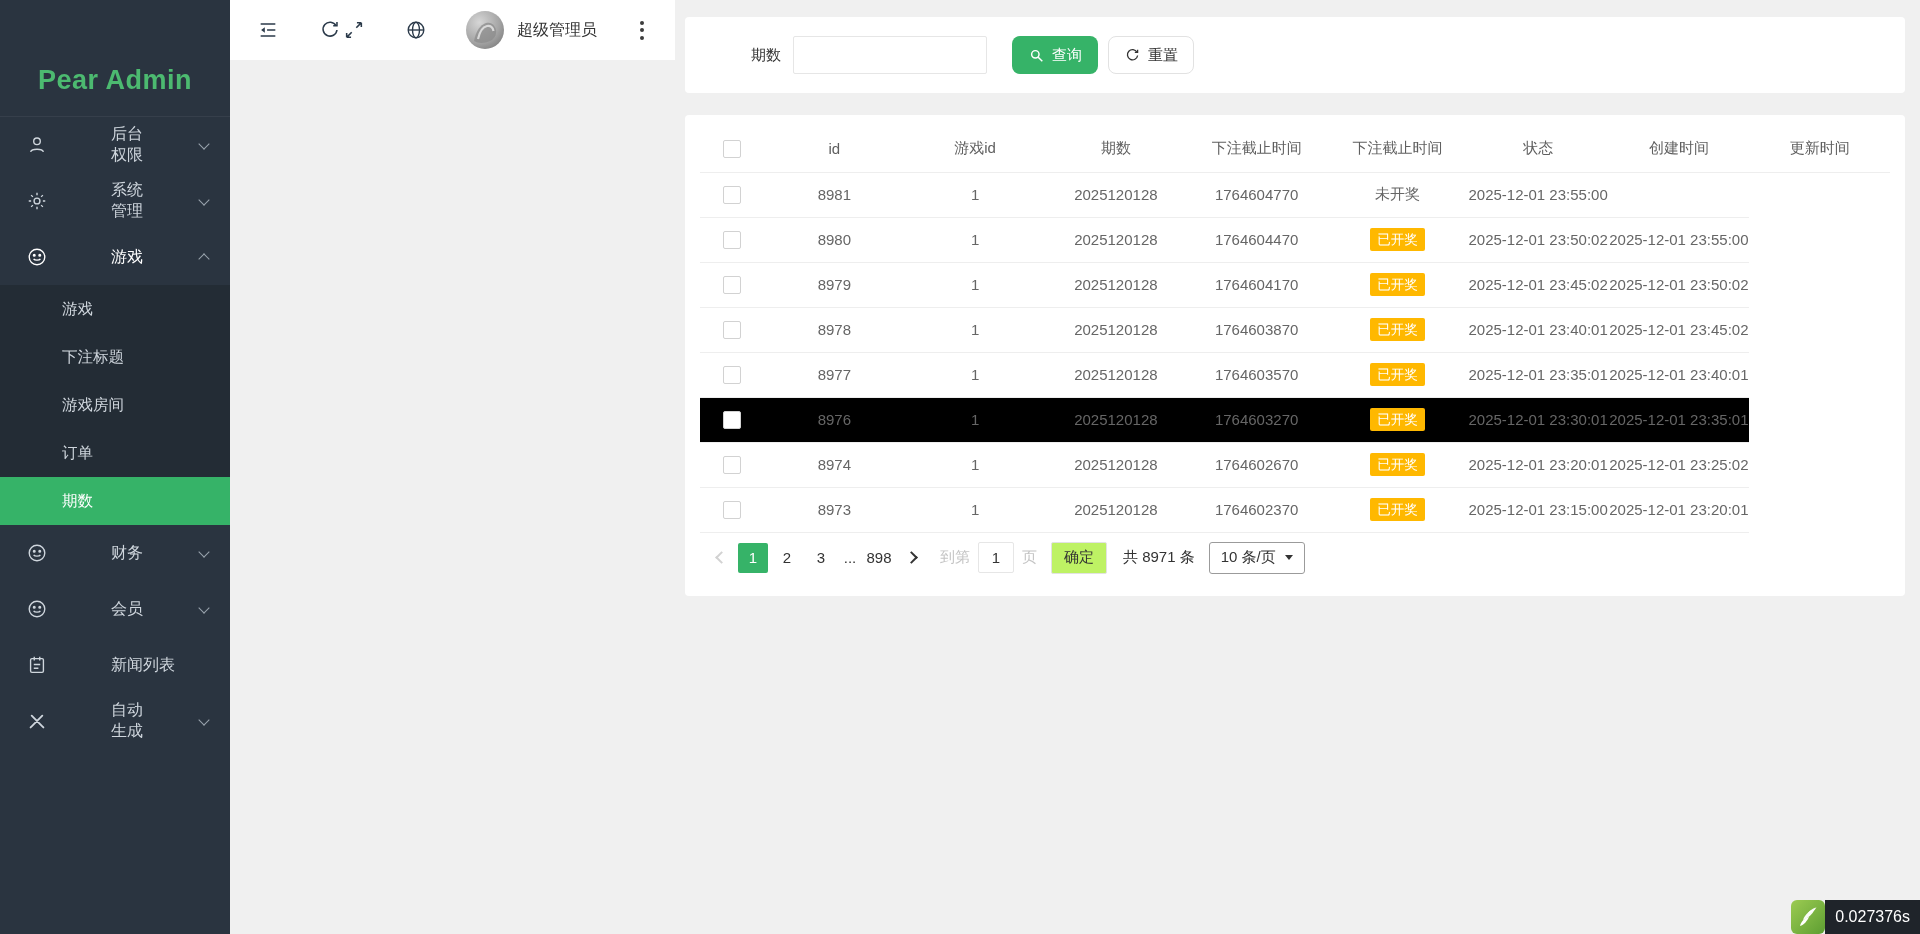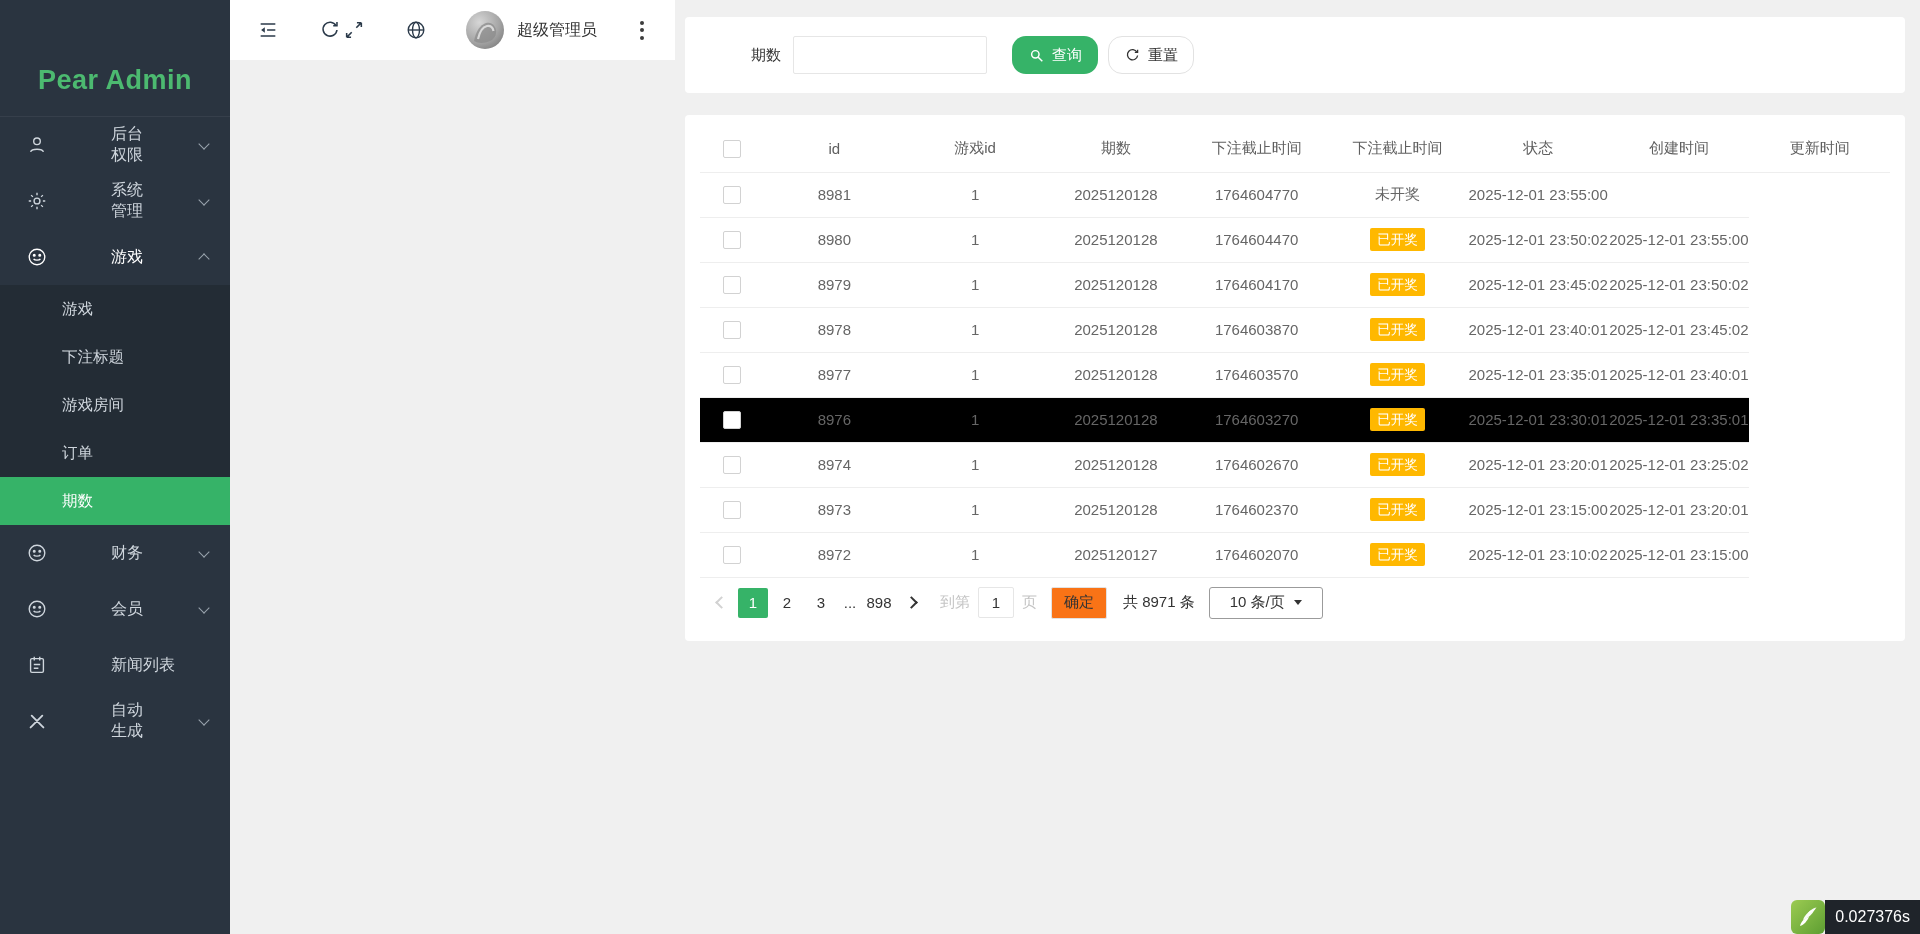--- a/index.html
+++ b/index.html
@@ -41,21 +41,21 @@
   .dots { display:flex; flex-direction:column; gap:3.5px; cursor:pointer; padding:5px; }
   .dots i { width:4px; height:4px; border-radius:50%; background:#3c3c3c; }
   
   .content { flex:1; padding:17px 15px 0 10px; }
   .card { background:#fff; border-radius:4px; }
   .search-card { height:76px; display:flex; align-items:center; margin-bottom:22px; }
   .search-label { width:96px; text-align:right; margin-right:12px; font-size:15px; color:#333; }
   .search-input { width:194px; height:38px; border:1px solid #e6e6e6; border-radius:2px;
     padding:0 10px; font-size:15px; color:#333; outline:none; }
   .btn { height:38px; display:inline-flex; align-items:center; gap:7px; padding:0 15px;
-    font-size:15px; border-radius:14px; cursor:pointer; border:1px solid transparent; background:#fff; }
+    font-size:15px; border-radius:8px; cursor:pointer; border:1px solid transparent; background:#fff; }
   .btn svg { width:17px; height:17px; }
   .btn-primary { background:#36b368; color:#fff; margin-left:25px; }
   .btn-default { border-color:#e2e2e2; color:#333; margin-left:10px; }
   
   .table-card { padding:10px 15px 22px; }
   table { width:100%; border-collapse:collapse; table-layout:fixed; }
   th, td { height:45px; text-align:center; font-size:15px; color:#666;
     border-bottom:1px solid #eeeeee; font-weight:normal; overflow:hidden; white-space:nowrap; }
   th { height:47px; color:#5f5f5f; }
   .col-check { width:64px; }
@@ -71,25 +71,25 @@
   .chevL { transform:rotate(45deg); color:#d2d2d2; }
   .chevR { transform:rotate(-135deg); color:#333; }
   .pg-num { min-width:30px; height:30px; display:flex; align-items:center; justify-content:center;
     cursor:pointer; margin:0 2px; border-radius:2px; }
   .pg-num.active { background:#36b368; color:#fff; }
   .pg-ellipsis { min-width:24px; text-align:center; color:#333; }
   .goto-text { color:#c4c4c4; margin:0 8px 0 14px; }
   .goto-input { width:36px; height:31px; border:1px solid #e6e6e6; border-radius:2px;
     text-align:center; font-size:15px; color:#333; outline:none; }
   .goto-suffix { color:#c4c4c4; margin:0 14px 0 8px; }
-  .confirm-btn { height:32px; padding:4px 12px; border:1px solid #e2e2e2; background:#f97316;
+  .confirm-btn { height:32px; padding:4px 12px; border:1px solid #e2e2e2; background:#bef264;
     border-radius:2px; font-size:15px; color:#333; cursor:pointer; }
   .total { margin:0 14px 0 16px; color:#333; }
   .size-select { height:32px; border:1px solid #9b9b9b; border-radius:3px; display:flex;
-    align-items:center; padding:0 20px; gap:9px; cursor:pointer; background:#fff; }
+    align-items:center; padding:0 11px; gap:9px; cursor:pointer; background:#fff; }
   .caret { width:0; height:0; border-left:4.5px solid transparent; border-right:4.5px solid transparent;
     border-top:5.5px solid #333; }
   
   .trace { position:absolute; right:0; bottom:0; display:flex; align-items:stretch; height:34px; }
   .trace-logo { width:34px; height:34px; cursor:pointer; }
   .trace-time { background:#1f242a; color:#fff; display:flex; align-items:center;
     padding:0 10px; font-size:16px; }
 </style>
 </head>
 <body>
@@ -355,30 +355,20 @@
         </tr>
             <tr>
           <td class="col-check"><span class="checkbox"></span></td>
           <td>8973</td>
           <td>1</td>
           <td>2025120128</td>
           <td>1764602370</td>
           <td><span class="badge">已开奖</span></td>
           <td>2025-12-01 23:15:00</td>
           <td>2025-12-01 23:20:01</td>
-        </tr>
-            <tr>
-          <td class="col-check"><span class="checkbox"></span></td>
-          <td>8972</td>
-          <td>1</td>
-          <td>2025120127</td>
-          <td>1764602070</td>
-          <td><span class="badge">已开奖</span></td>
-          <td>2025-12-01 23:10:02</td>
-          <td>2025-12-01 23:15:00</td>
         </tr>
           </tbody>
       </table>
 
       <div class="pager">
         <span class="pg-arrow">
             <span class="chevL"></span>
           </span>
         <span class="pg-num active">1</span>
         <span class="pg-num">2</span>

